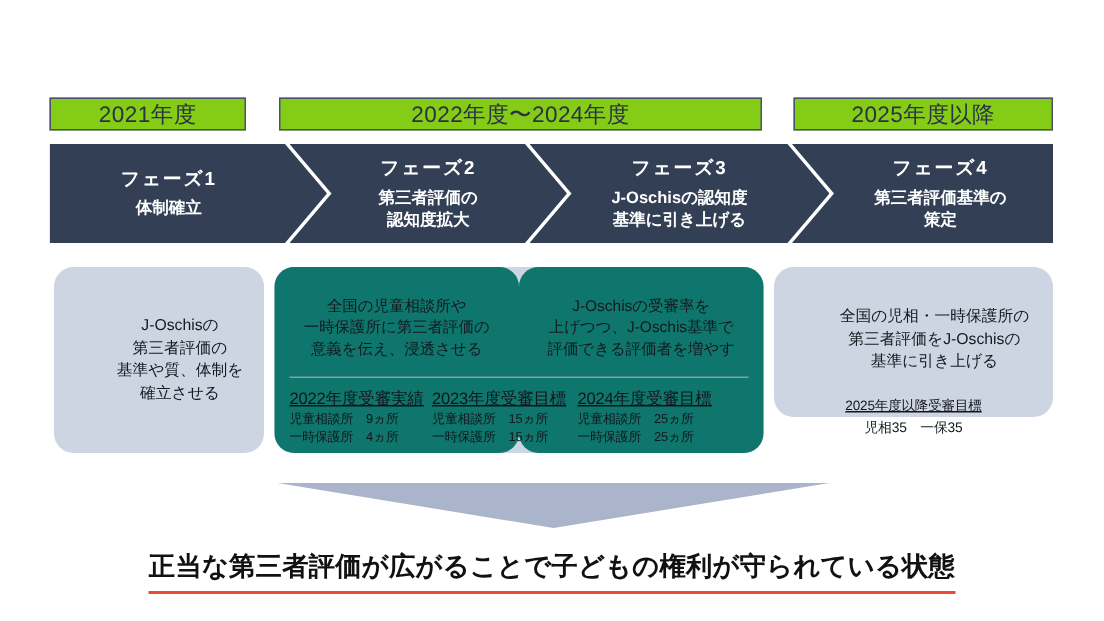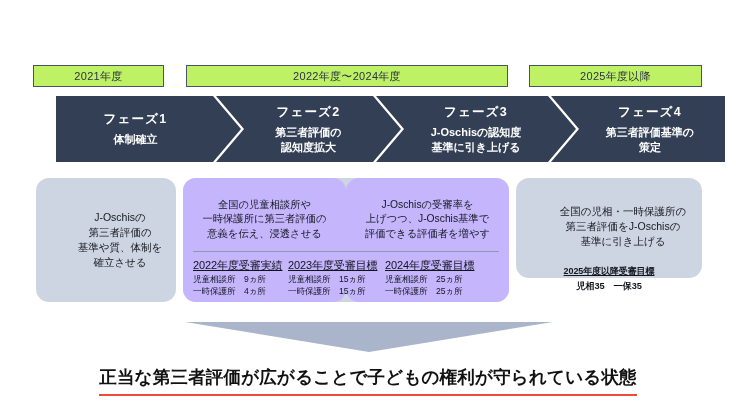--- a/index.html
+++ b/index.html
@@ -32,41 +32,40 @@
     font-weight: bold;
     letter-spacing: 0.5px;
     color: #111111;
   }
 
   
   .year-box {
     position: absolute;
     height: 22px;
     border: 1.3px solid #49536b;
-    background: #bef264;
+    background: #84cc16;
     box-sizing: border-box;
     display: flex;
     align-items: center;
     justify-content: center;
-    font-size: 11px;
+    font-size: 15px;
     color: #2b3245;
     letter-spacing: 0.3px;
   }
   #year-1 { left: 33px;  top: 65px; width: 131px; }
   #year-2 { left: 186px; top: 65px; width: 322px; }
   #year-3 { left: 529px; top: 65px; width: 173px; }
 
   
   .phase-band {
     position: absolute;
     left: 33px;
     top: 96px;
     width: 669px;
     height: 66px;
-    margin-left: 23px;
   }
   .chev {
     position: absolute;
     top: 0;
     height: 66px;
     background: #333f54;
     color: #ffffff;
     display: flex;
     flex-direction: column;
     align-items: center;
@@ -131,21 +130,21 @@
   }
   #panel-left .panel-text { top: 32px; }
   #panel-right .panel-text { top: 26px; }
 
   
   .sub-card {
     position: absolute;
     top: 0;
     width: 163px;
     height: 124px;
-    background: #c4b5fd;
+    background: #0f766e;
     border-radius: 13px;
     box-sizing: border-box;
   }
   #sub-card-a { left: 0; }
   #sub-card-b { left: 163px; }
   .sub-card .sub-text {
     position: absolute;
     top: 20px;
     left: 0;
     width: 100%;
@@ -197,21 +196,20 @@
     letter-spacing: -0.1px;
   }
 
   
   #right-data {
     position: absolute;
     left: 0;
     top: 82px;
     width: 100%;
     text-align: center;
-    font-weight: bold;
   }
   #right-data .data-head {
     display: inline-block;
     font-size: 9px;
     margin-bottom: 2px;
   }
   #right-data .data-line {
     font-size: 9.2px;
     text-align: center;
   }

